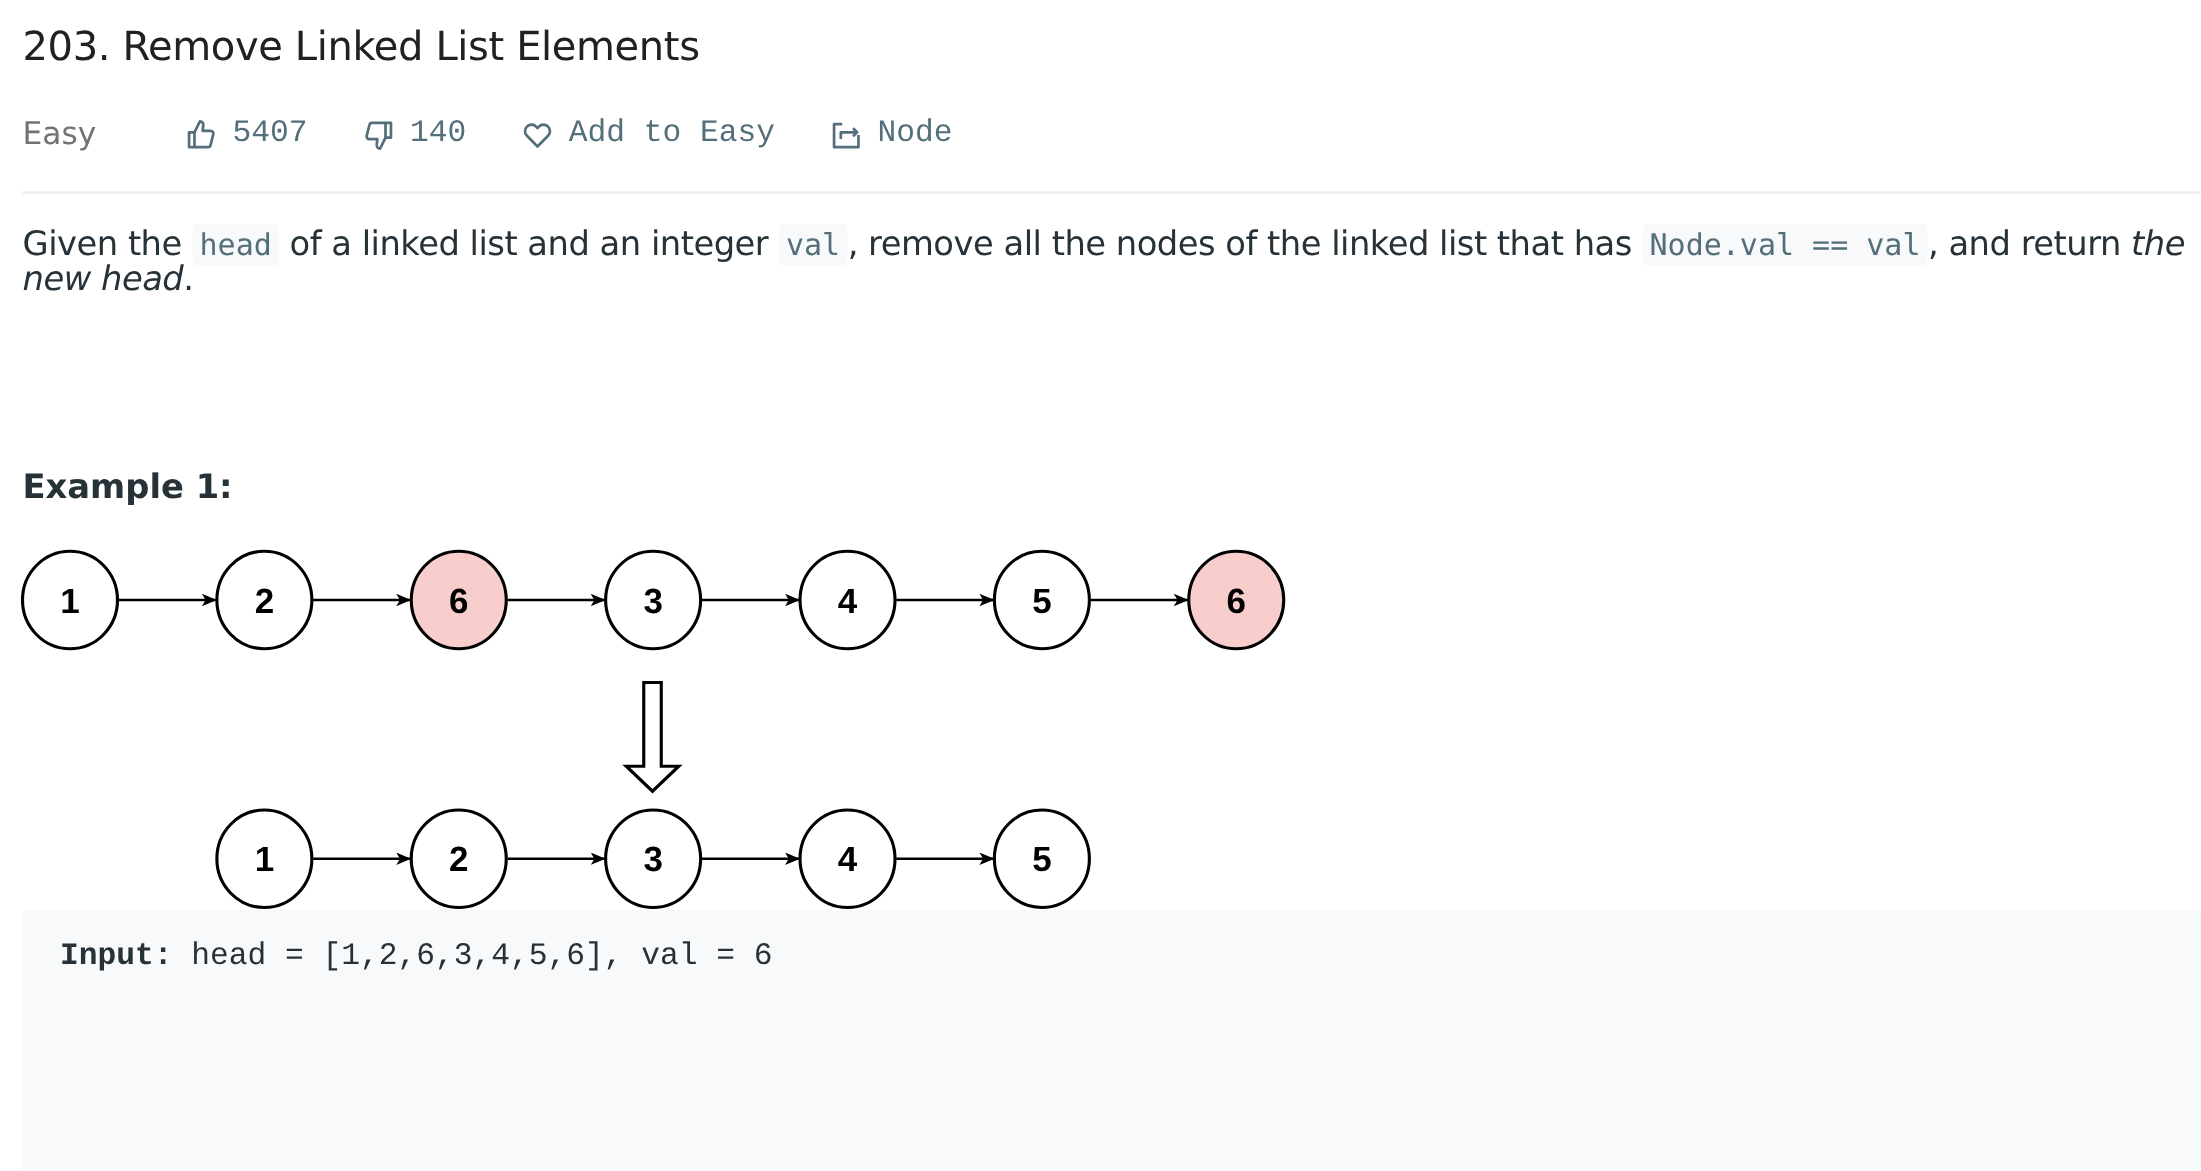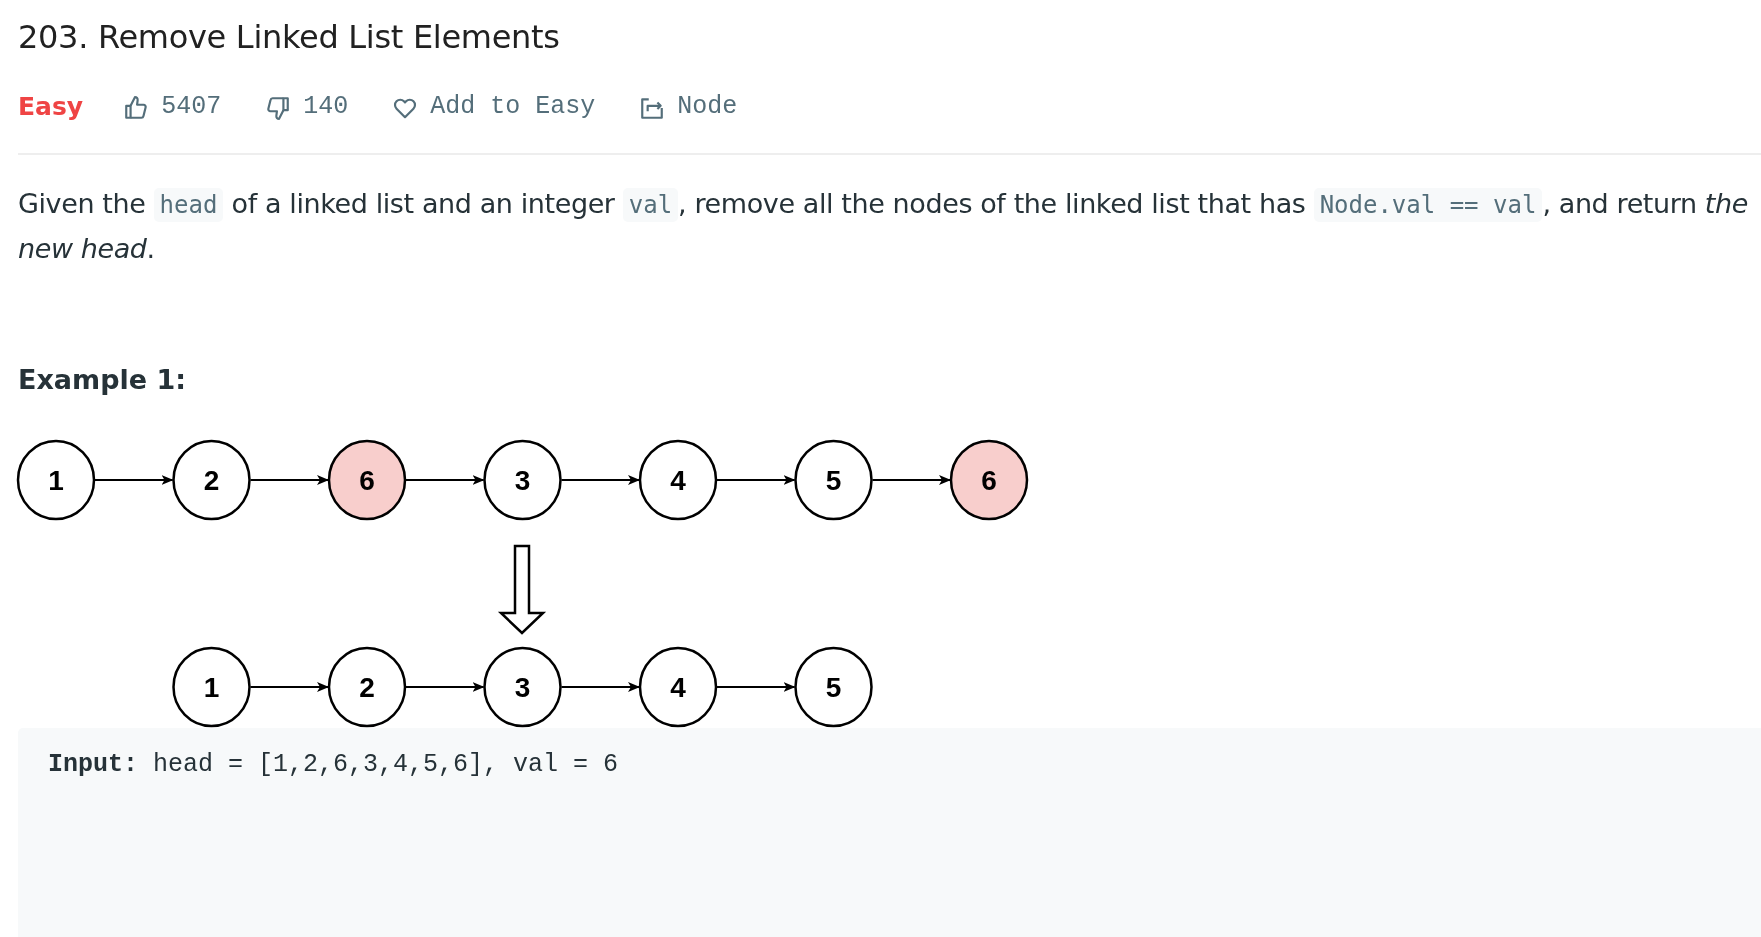--- a/index.html
+++ b/index.html
@@ -10,39 +10,39 @@
   .title {
     position: absolute; left: 18px; top: 18px;
     font-size: 32px; font-weight: 500; color: #212121; white-space: nowrap;
     font-family: "DejaVu Sans", sans-serif; letter-spacing: -0.3px;
   }
   .meta {
     position: absolute; left: 18px; top: 86px; height: 40px;
     display: flex; align-items: center; font-size: 25px; color: #546e7a;
     white-space: nowrap;
   }
-  .meta .difficulty { color: #ef4444; font-weight: 700; margin-right: 40px; }
+  .meta .difficulty { color: #737373; font-weight: 400; margin-right: 71px; }
   .meta .item { display: flex; align-items: flex-end; margin-right: 44px; cursor: pointer; font-family: Liberation Mono, monospace; }
   .meta .item svg { margin-right: 12px; }
   .divider {
     position: absolute; left: 18px; right: 0; top: 153px; height: 2px; background: #eeeeee;
   }
   .desc {
     position: absolute; left: 18px; top: 182px; width: 1740px;
-    font-size: 27px; line-height: 44px; color: #263238;
+    font-size: 27px; line-height: 28px; color: #263238;
     font-family: "DejaVu Sans", sans-serif; letter-spacing: -0.4px;
   }
   .desc code {
     font-family: "DejaVu Sans Mono", monospace; font-size: 24px;
     background: #f7f9fa; color: #546e7a; padding: 3px 6px; border-radius: 5px;
     letter-spacing: 0;
   }
   .desc em { font-style: italic; }
   .example-title {
-    position: absolute; left: 18px; top: 364px;
+    position: absolute; left: 18px; top: 374px;
     font-size: 27px; font-weight: bold; color: #263238;
   }
   .diagram { position: absolute; left: 0; top: 430px; }
   .code-block {
     position: absolute; left: 18px; top: 728px; width: 1743px; height: 209px;
     background: #f7f9fa; border-radius: 5px 0 0 0;
   }
   .code-line {
     position: absolute; left: 30px;
     font-family: Liberation Mono, monospace; font-size: 25px; color: #263238;

